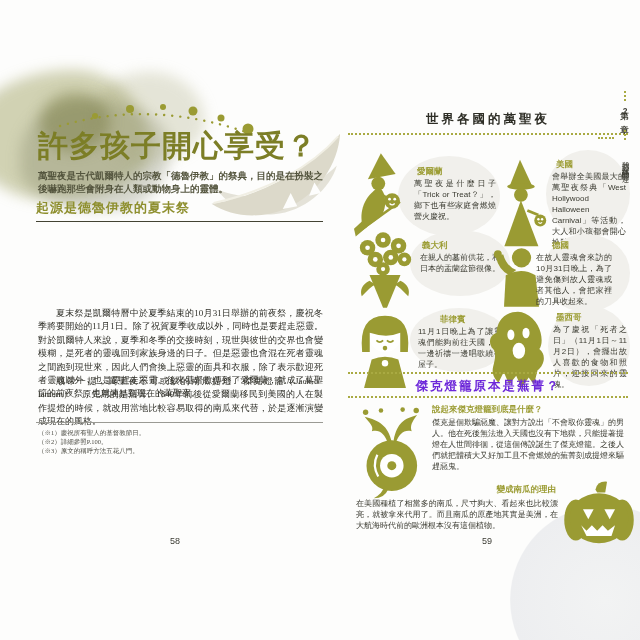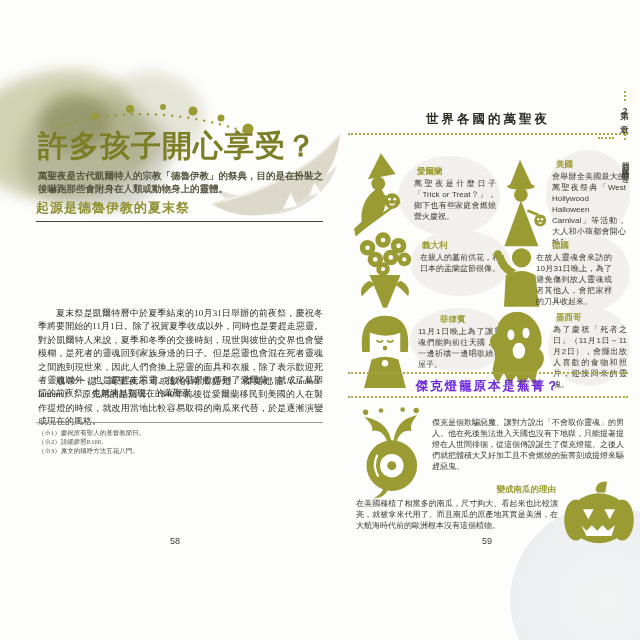--- a/index.html
+++ b/index.html
@@ -231,20 +231,21 @@
         <circle class="ic" cx="71" cy="5" r="3"></circle>
       <circle class="ic" cx="32" cy="5" r="2.5"></circle>
         <circle class="ic" cx="56" cy="4" r="2.5"></circle>
       <circle class="ic" cx="44" cy="66" r="28"></circle>
       <path class="ic" d="M40 92 Q36 102 24 102 Q34 97 36 88 Z"></path>
       <circle class="icw" cx="44" cy="66" r="13"></circle>
       <circle class="ic" cx="44" cy="66" r="5"></circle>
       <path d="M28 54 Q22 66 29 78" stroke="#fff" stroke-width="2.5" fill="none"></path>
     </svg>
   </div>
+  <div class="abs rp-sub" id="jack-q-heading">說起來傑克燈籠到底是什麼？</div>
   <div class="abs rp-body" id="jack-q-body">傑克是個欺騙惡魔、讓對方說出「不會取你靈魂」的男人。他在死後無法進入天國也沒有下地獄，只能提著提燈在人世間徘徊，從這個傳說誕生了傑克燈籠。之後人們就把體積大又好加工且不會燃燒的蕪菁刻成提燈來驅趕惡鬼。</div>
 
   <div class="abs rp-sub" id="pumpkin-heading">變成南瓜的理由</div>
   <div class="abs rp-body" id="pumpkin-body">在美國種植了相當多的南瓜，尺寸夠大、看起來也比較漂亮，就被拿來代用了。而且南瓜的原產地其實是美洲，在大航海時代前的歐洲根本沒有這個植物。</div>
 
   <div class="abs" style="left:558px;top:478px;">
     <svg width="82" height="68" viewBox="0 0 92 74">
       <path class="ic" d="M42 12 Q44 2 55 3 L53 15 L44 15 Z"></path>
       <ellipse class="ic" cx="20" cy="46" rx="13" ry="23"></ellipse>
       <ellipse class="ic" cx="72" cy="46" rx="13" ry="23"></ellipse>

